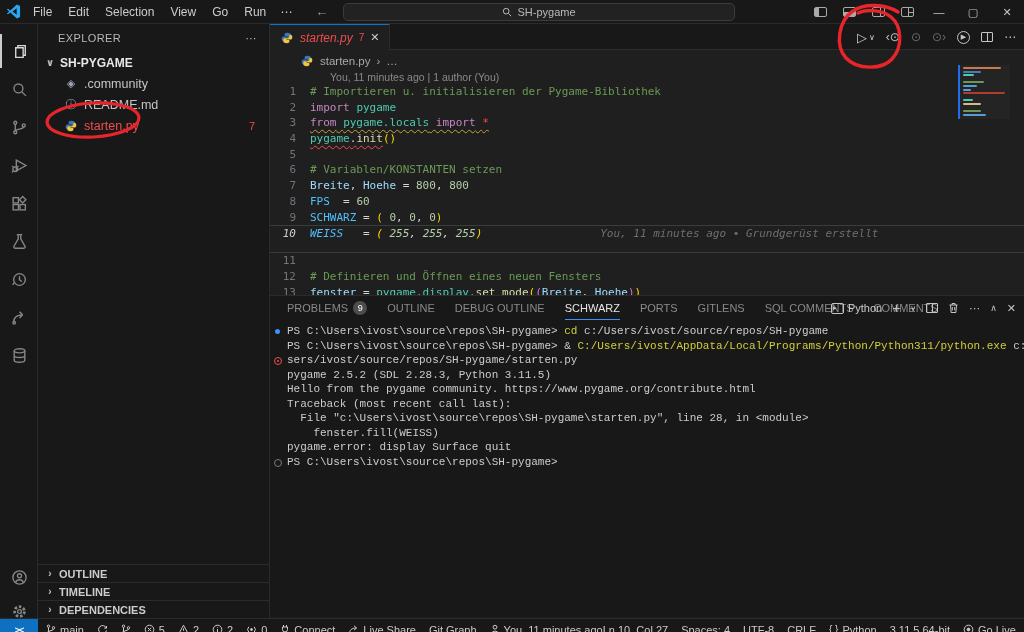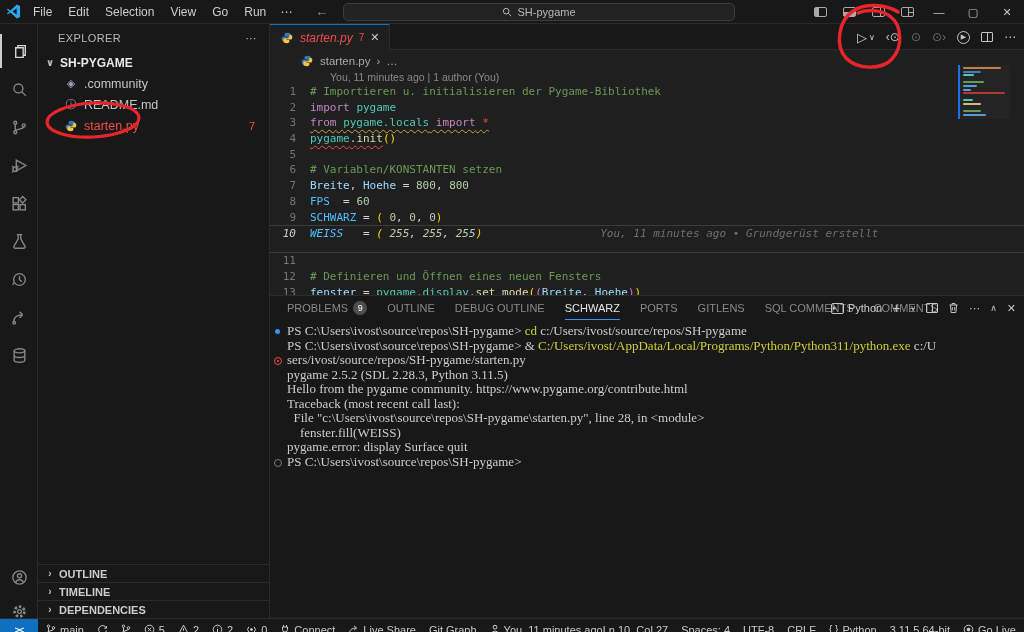--- a/index.html
+++ b/index.html
@@ -98,22 +98,22 @@
   .panel-tabs { position:absolute; left:0; top:0; right:0; height:24px; display:flex; align-items:center;
     gap:20px; padding-left:17px; font-size:11px; color:#8a8a8a; }
   .ptab { display:flex; align-items:center; gap:5px; height:24px; }
   .ptab.active { color:#e7e7e7; border-bottom:1px solid #3794ff; }
   .pbadge { min-width:14px; height:14px; border-radius:8px; background:#4d4d4d; color:#ffffff; font-size:9px;
     display:flex; align-items:center; justify-content:center; padding:0 3px; }
   .panel-actions { position:absolute; right:8px; top:0; height:24px; display:flex; align-items:center;
     gap:10px; color:#c5c5c5; font-size:11px; }
   .term-ico { width:13px; height:11px; border:1px solid #c5c5c5; border-radius:2px; font-size:7px;
     display:flex; align-items:flex-start; justify-content:flex-start; padding-left:1px; color:#c5c5c5; }
-  .terminal { position:absolute; left:0; top:28px; right:6px; bottom:0; font-family:Liberation Serif, serif;
-    font-size:13px; line-height:14.5px; white-space:pre; color:#cccccc; }
+  .terminal { position:absolute; left:0; top:28px; right:6px; bottom:0; font-family:Liberation Mono, monospace;
+    font-size:11px; line-height:14.5px; white-space:pre; color:#cccccc; }
   .term-line { position:relative; padding-left:17px; height:14.5px; }
   .tw { color:#cccccc; } .ty { color:#cfcf3a; }
   .tdec { position:absolute; left:3px; top:2px; width:9px; height:9px; font-size:9px; line-height:9px; }
   .tdec.run::before { content:""; position:absolute; left:2px; top:3px; width:5px; height:5px;
     border-radius:50%; background:#3794ff; }
   .tdec.error { color:#f14c4c; }
   .tdec.error::before { content:""; position:absolute; left:1px; top:2px; width:6px; height:6px;
     border:1.2px solid #f14c4c; border-radius:50%; }
   .tdec.error::after { content:""; position:absolute; left:3.6px; top:4.6px; width:2px; height:2px;
     background:#f14c4c; border-radius:50%; }

